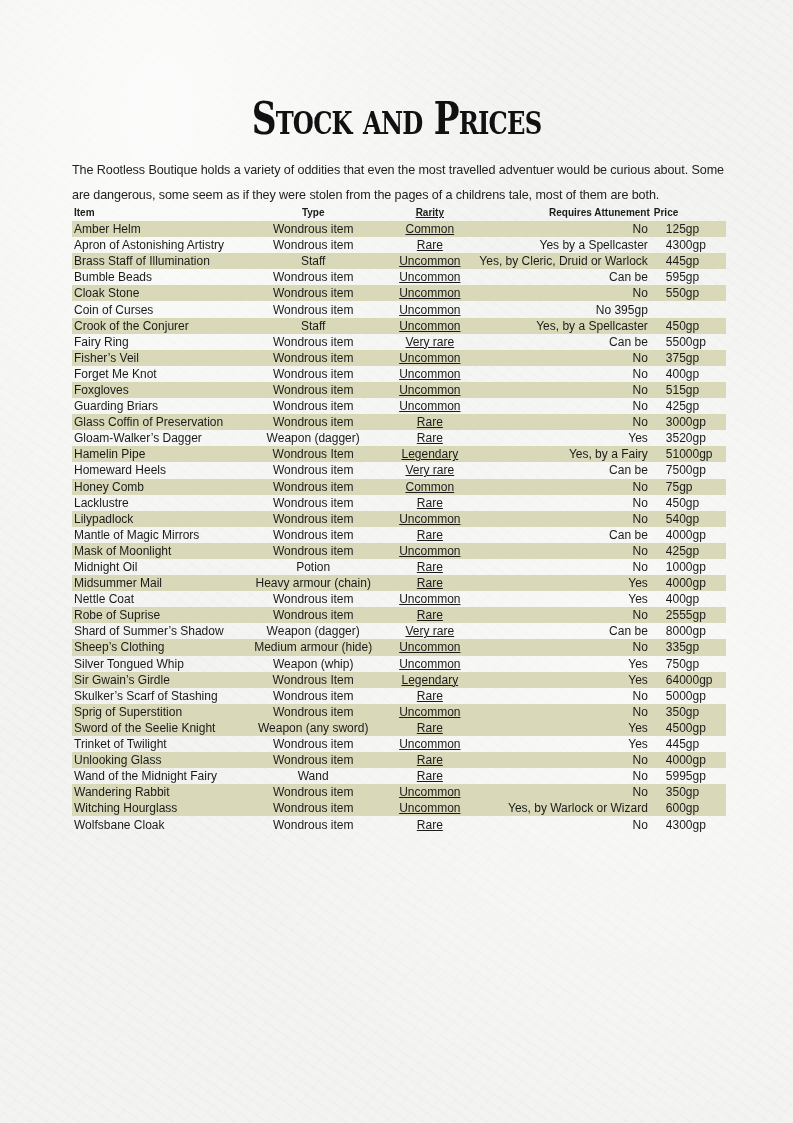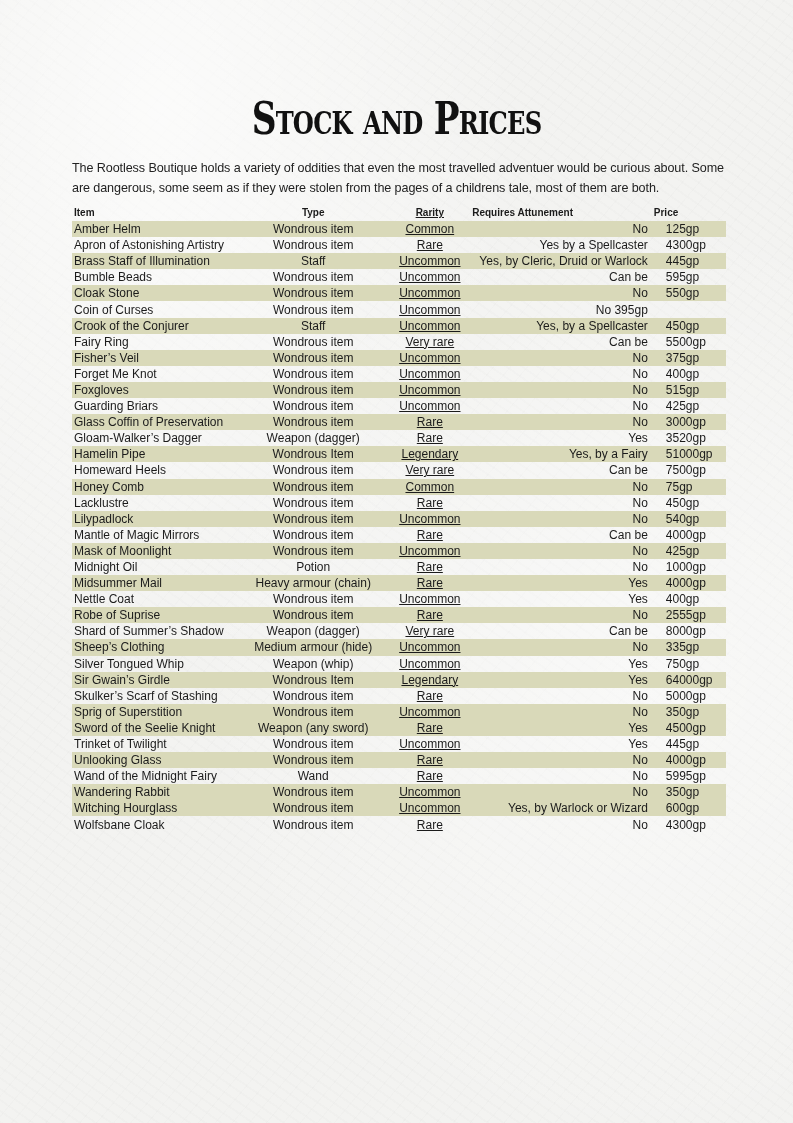--- a/index.html
+++ b/index.html
@@ -15,40 +15,40 @@
     color:#1a1a1a;
   }
   .title {
     position:absolute; left:0; right:0; top:62px; text-align:center;
     font-family:"DejaVu Serif", serif; font-weight:bold;
     font-size:44px; letter-spacing:-1px; line-height:56px; color:#111;
     font-variant:small-caps; transform:scaleX(0.78); transform-origin:center;
   }
   .intro {
     position:absolute; left:72px; top:145px; width:660px;
-    font-size:12.6px; line-height:20px; color:#222;
+    font-size:12.6px; line-height:25px; color:#222;
     font-family:"Liberation Sans", sans-serif;
     letter-spacing:-0.1px;
   }
   table.stock {
     position:absolute; left:72px; top:205px; width:654px;
     border-collapse:collapse; font-family:"Liberation Sans", sans-serif;
     font-size:12px; color:#1b1b1b;
   }
   table.stock th {
     font-weight:bold; font-size:10px; height:16px; padding:0 2px; line-height:16px;
   }
   table.stock td { height:16.1px; padding:0 2px; line-height:16px; white-space:nowrap; }
   tr.shade td { background:#d9d9b9; }
   .c-item { text-align:left; width:170px; }
   .c-type { text-align:center; width:148px; }
   .c-rar  { text-align:center; width:82px; padding-left:6px !important;text-decoration:underline; }
   .c-att  { text-align:right; width:178px; }
   .c-price{ text-align:left; width:62px; padding-left:16px !important; }
-  th.c-att { text-align:left; padding-right:0 !important; }
+  th.c-att { text-align:right; padding-right:0 !important; }
   th.c-price { padding-left:4px !important; }
 </style>
 </head>
 <body>
 
 <h1 class="title">Stock and Prices</h1>
 
 <p class="intro">The Rootless Boutique holds a variety of oddities that even the most travelled adventuer would be curious about. Some are dangerous, some seem as if they were stolen from the pages of a childrens tale, most of them are both.</p>
 
 <table class="stock">

